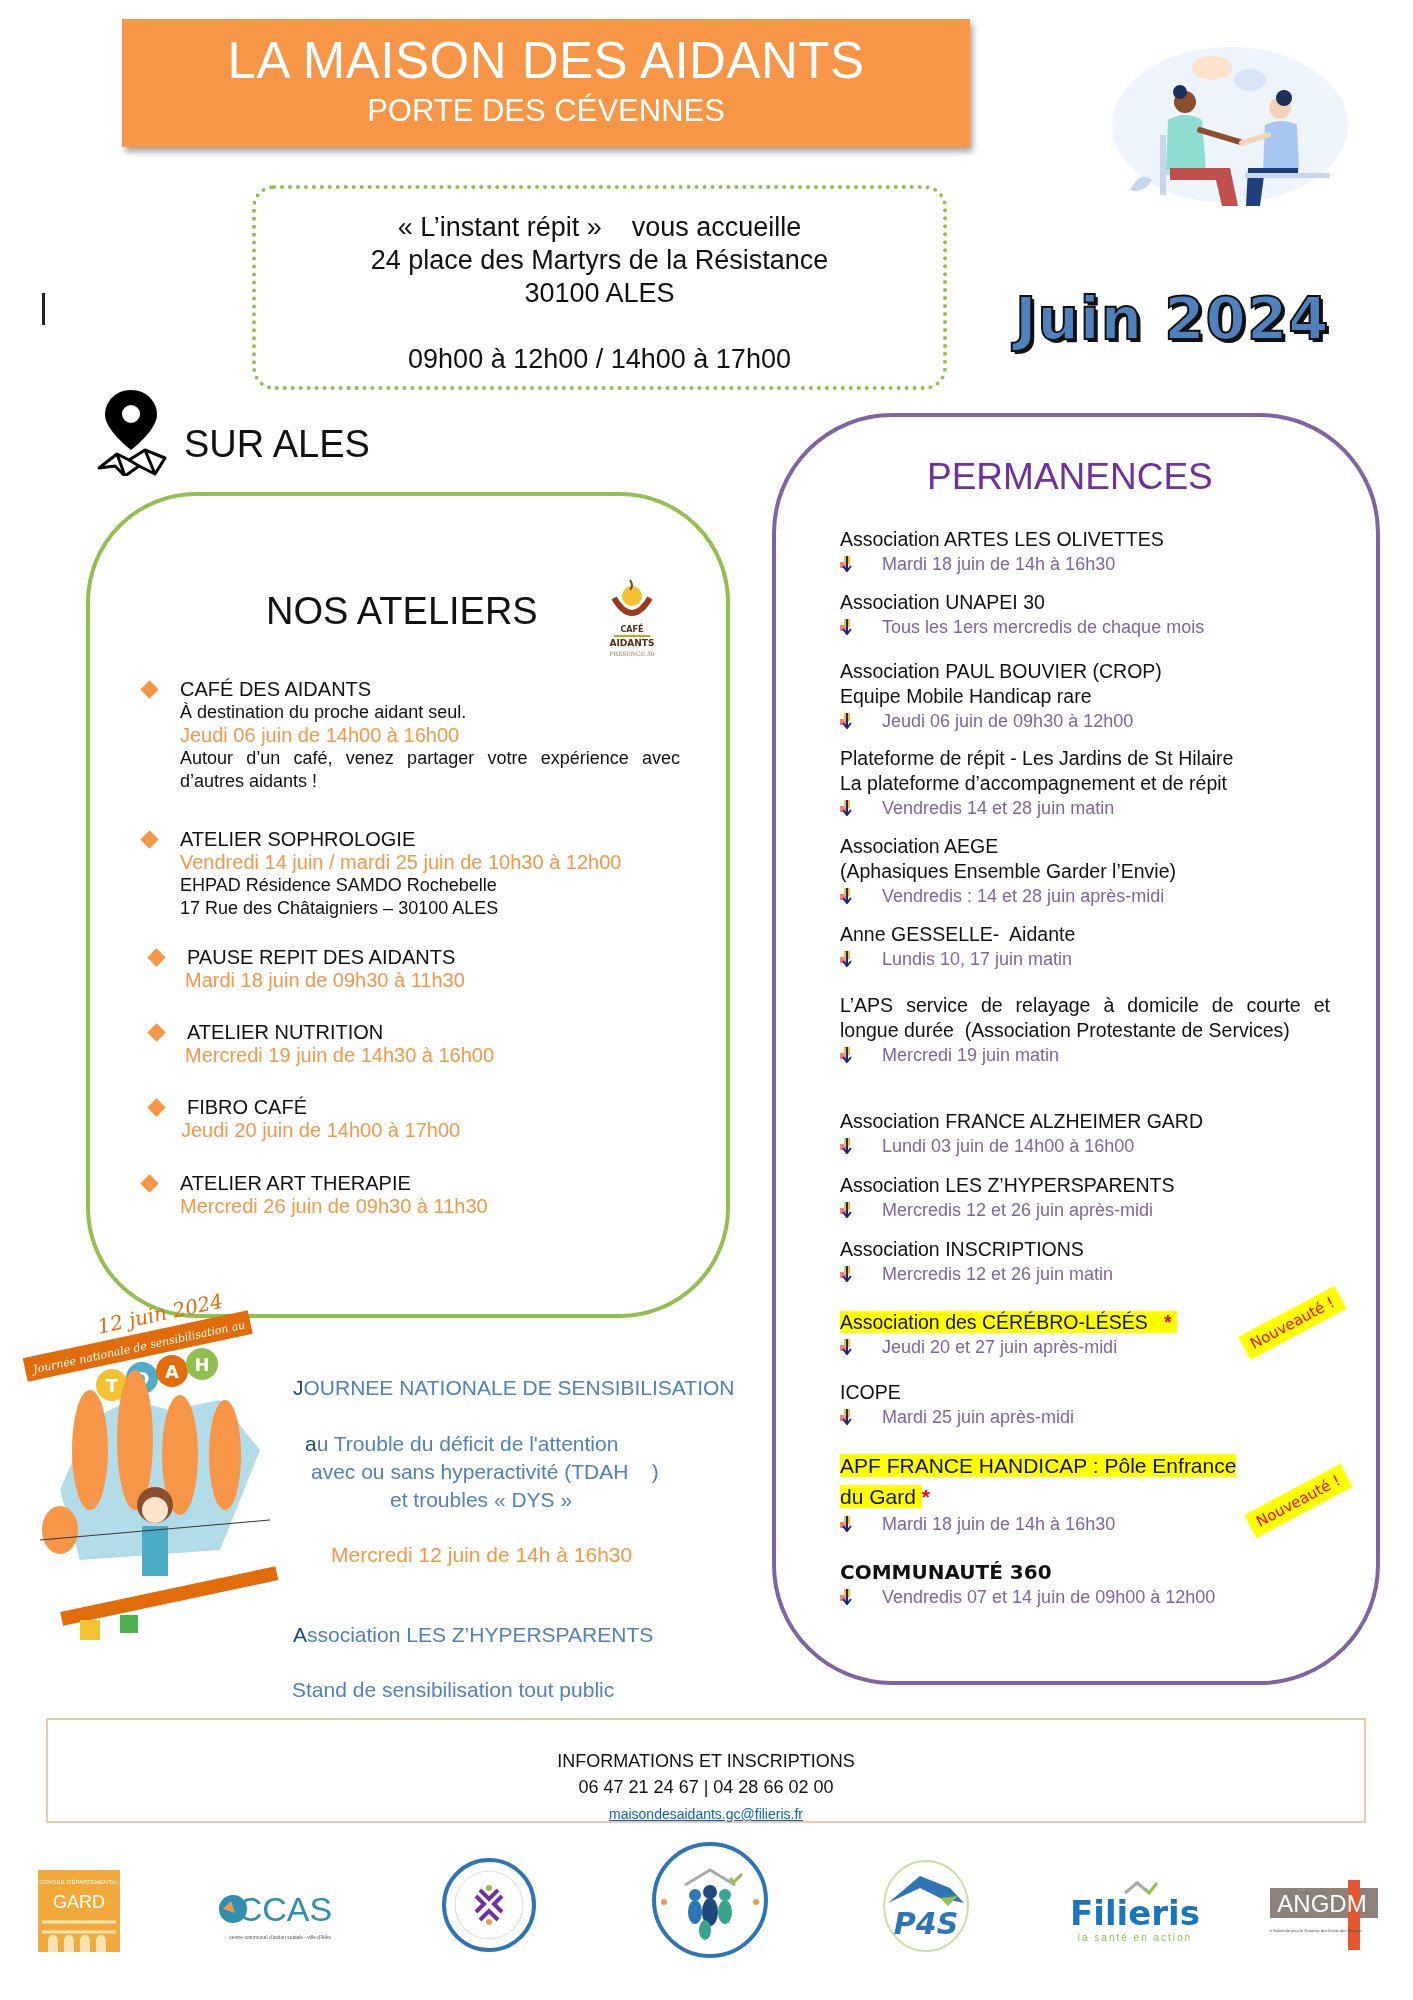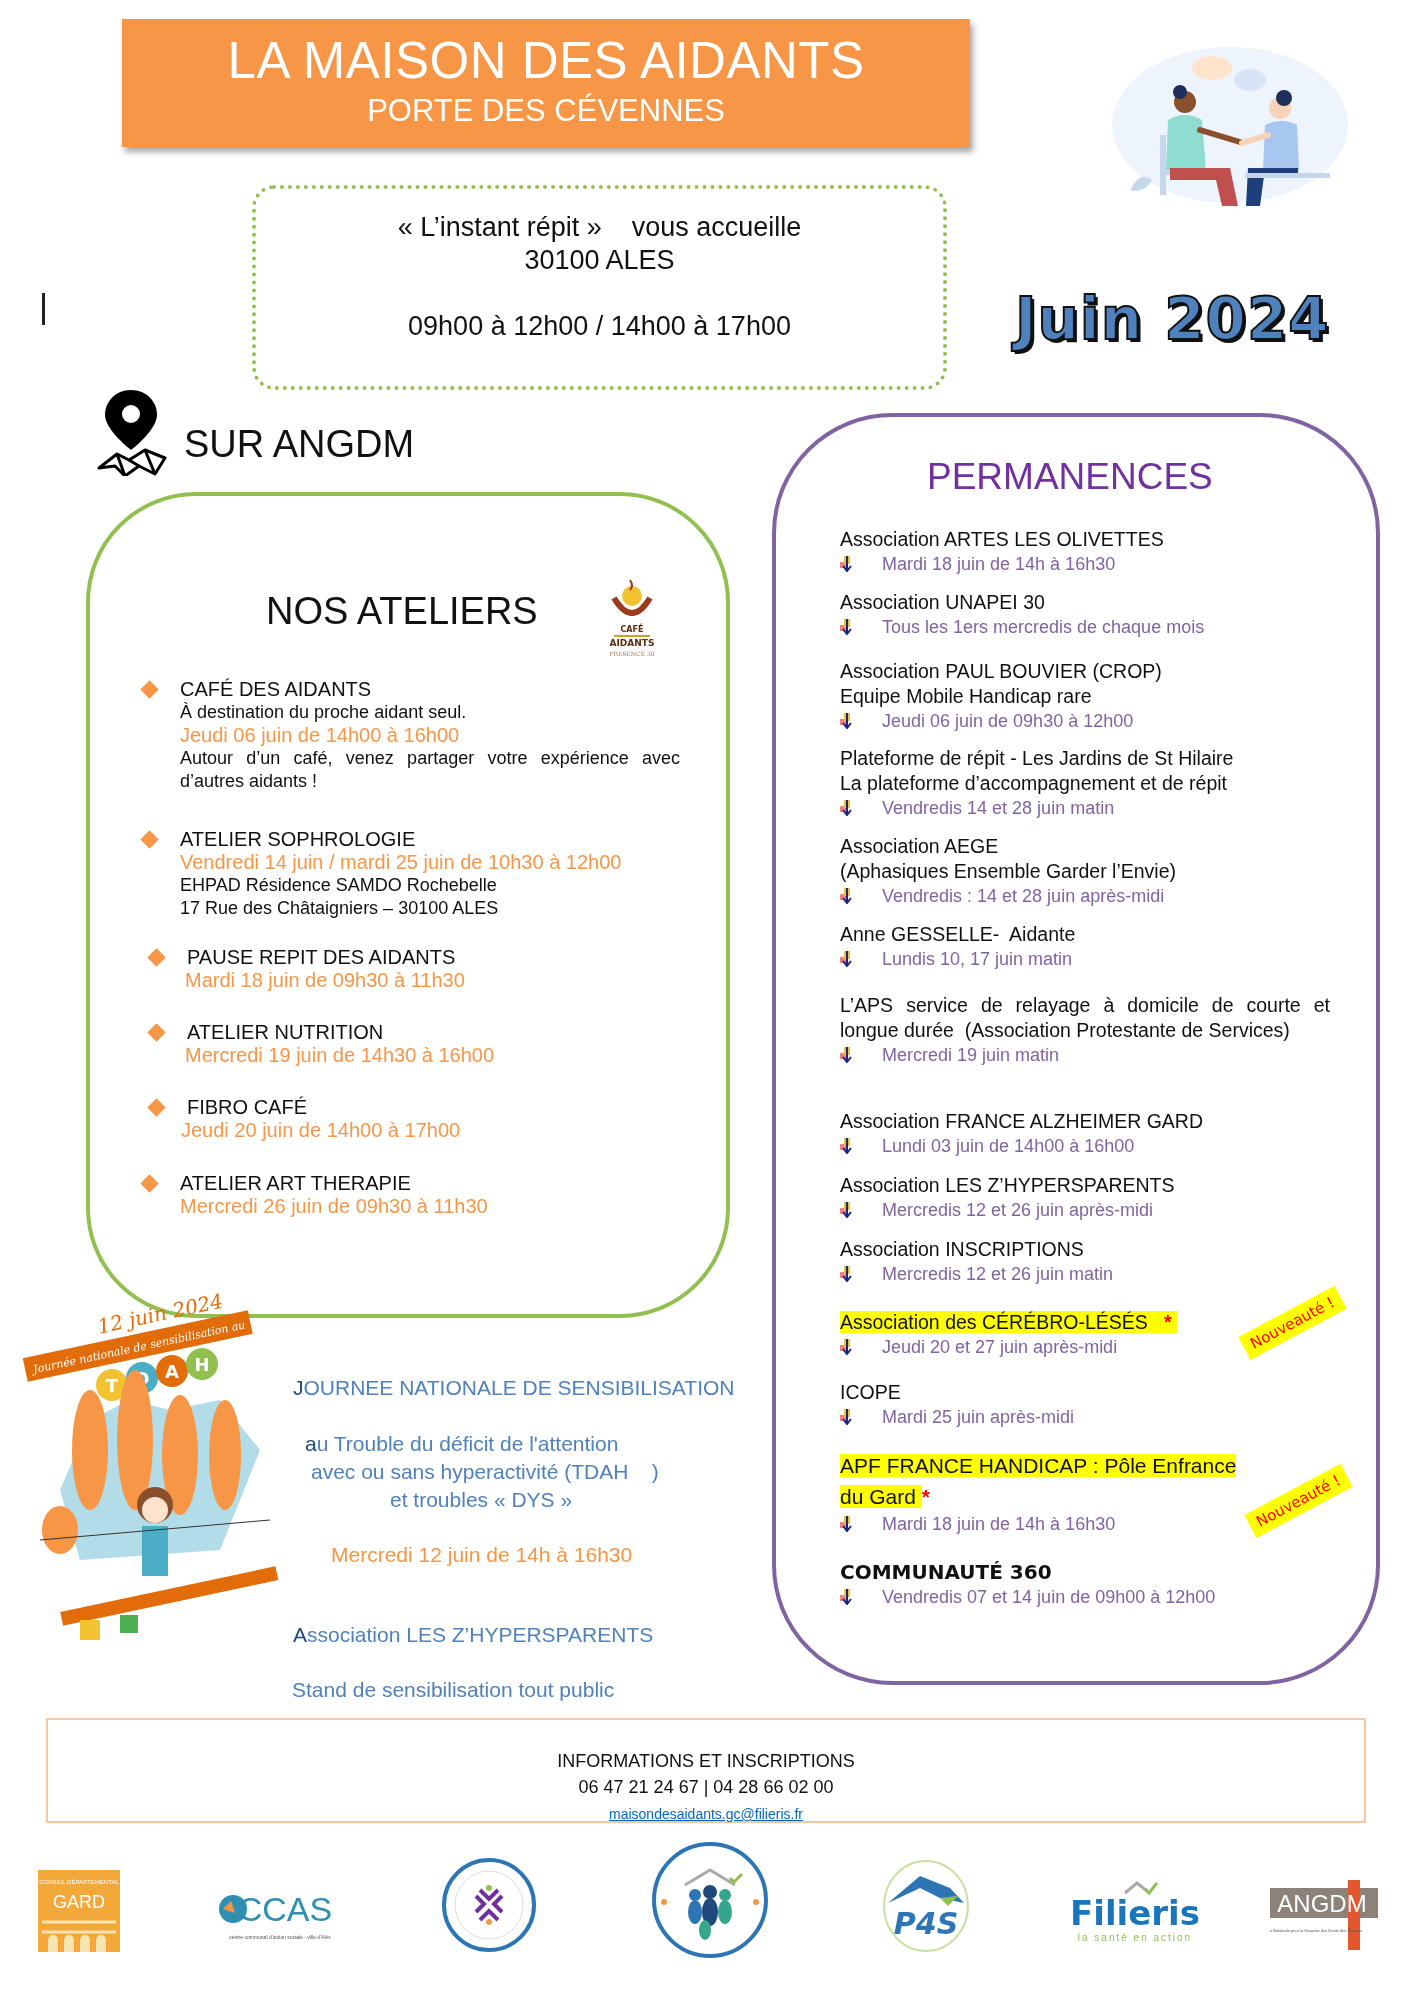--- a/index.html
+++ b/index.html
@@ -95,36 +95,37 @@
   <circle cx="184" cy="58" r="8" fill="#1e2f5a"></circle>
   <path d="M165 85 q17 -8 32 0 l2 45 h-36 z" fill="#a7c7f0"></path>
   <path d="M148 128 h50 v8 h-34 l-4 30 h-14 z" fill="#1f3f7a"></path>
   <path d="M168 95 l-26 8" stroke="#f6d2b8" stroke-width="6" stroke-linecap="round"></path>
   <rect x="145" y="133" width="85" height="5" fill="#c6d6ec"></rect>
   <path d="M30 150 q10 -20 22 -10 q-8 14 -22 10z" fill="#c6d6ec"></path>
 </svg>
 
 <div class="abs addr">
   <div style="white-space:pre">« L’instant répit »    vous accueille</div>
+  <div>24 place des Martyrs de la Résistance</div>
   <div>30100 ALES</div>
   <div class="gap"></div>
   <div>09h00 à 12h00 / 14h00 à 17h00</div>
 </div>
 
 <div class="abs cursor"></div>
 
 <div class="abs month">Juin 2024</div>
 
 <svg class="abs pin" viewBox="0 0 80 88">
   <path d="M36 2 C20 2 10 14 10 27 C10 42 36 62 36 62 C36 62 62 42 62 27 C62 14 52 2 36 2 Z" fill="#000"></path>
   <circle cx="36" cy="26" r="9" fill="#fff"></circle>
   <path d="M4 80 L22 66 L34 72 L50 62 L70 70 L60 86 L44 78 L30 88 L20 78 Z" fill="none" stroke="#000" stroke-width="3" stroke-linejoin="round"></path>
   <path d="M22 66 L30 88 M34 72 L44 78 M50 62 L60 86" stroke="#000" stroke-width="3"></path>
 </svg>
-<div class="abs surales">SUR ANGDM</div>
+<div class="abs surales">SUR ALES</div>
 
 <div class="abs ateliers"></div>
 <div class="abs ateliers-title">NOS ATELIERS</div>
 <svg class="abs cafe-logo" viewBox="0 0 64 86">
   <path d="M14 20 q18 30 36 0" fill="none" stroke="#9b3b1d" stroke-width="6"></path>
   <circle cx="32" cy="18" r="10" fill="#f2c230"></circle>
   <path d="M30 2 q4 6 0 10" stroke="#9b3b1d" stroke-width="2" fill="none"></path>
   <text x="32" y="54" font-size="8" text-anchor="middle" fill="#5a2d10" font-family="DejaVu Sans, sans-serif" font-weight="bold">CAFÉ</text>
   <line x1="14" y1="58" x2="50" y2="58" stroke="#c9a227" stroke-width="2"></line>
   <text x="32" y="68" font-size="9" text-anchor="middle" fill="#5a2d10" font-family="DejaVu Sans, sans-serif" font-weight="bold">AIDANTS</text>

